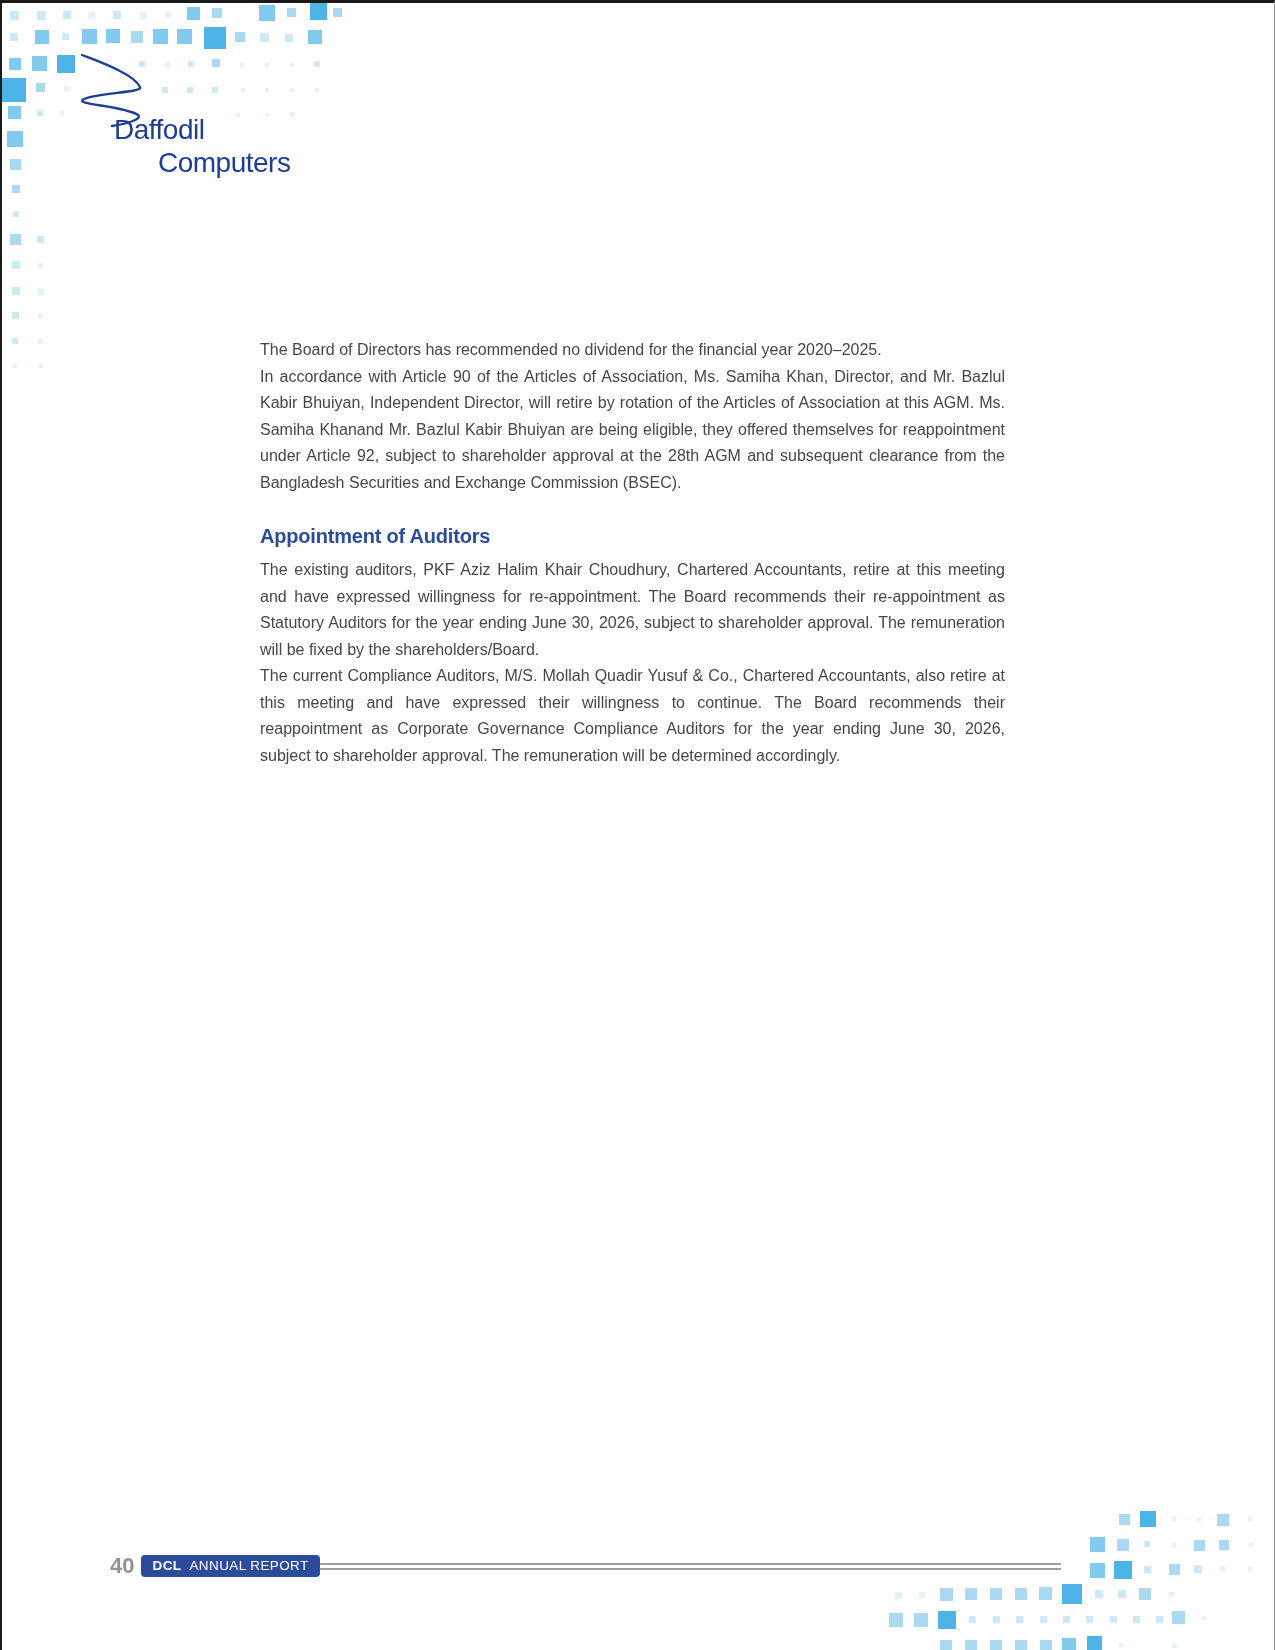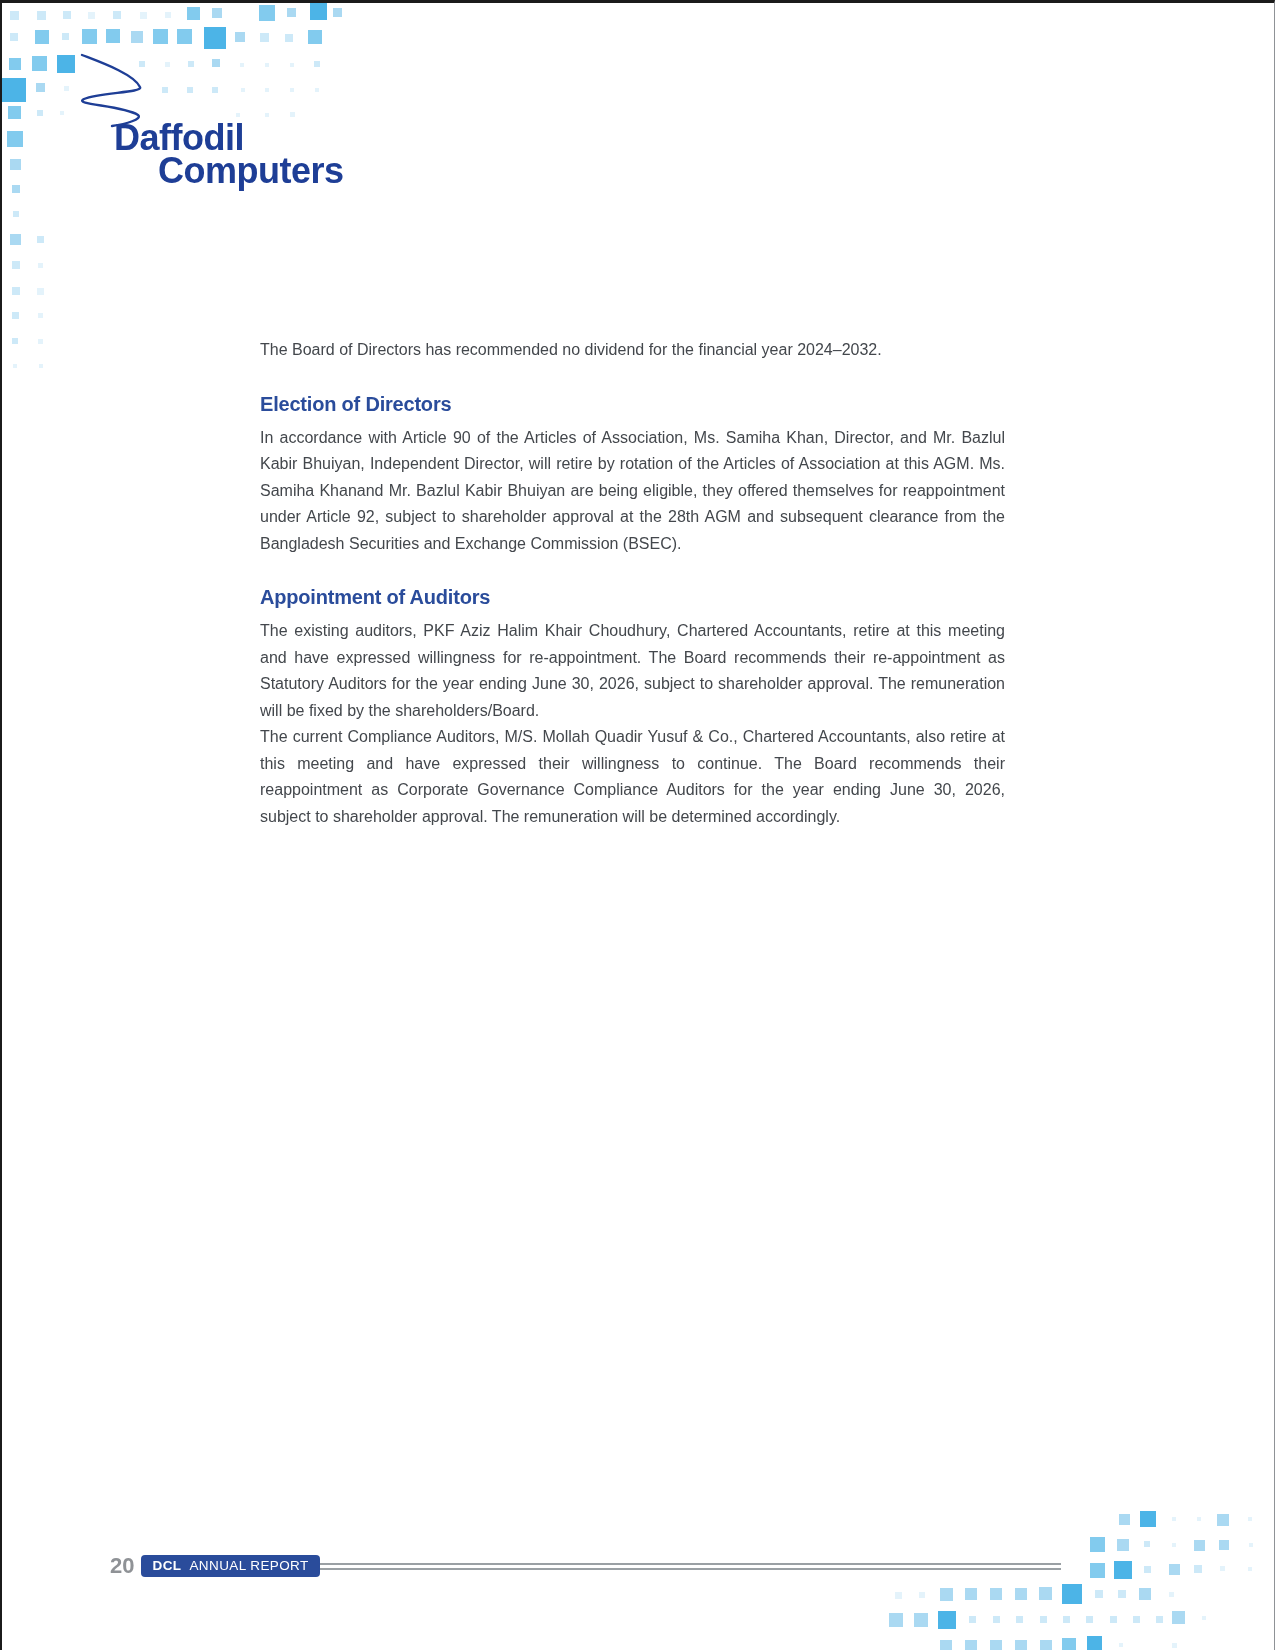--- a/index.html
+++ b/index.html
@@ -12,23 +12,23 @@
     box-sizing:border-box;
     border-top:3px solid var(--page-edge,#1b1b1b);
     border-left:2px solid var(--page-edge,#1b1b1b);
     border-right:1px solid #8f9296;
     font-family:"Liberation Sans", sans-serif;
   }
   .sq{position:absolute;}
   .mosaic{position:absolute;left:0;top:0;width:0;height:0;}
   .logo-swoosh{position:absolute;left:58px;top:45px;}
   .logo-text{
-    position:absolute;left:112px;top:118px;
+    position:absolute;left:112px;top:110px;
     color:var(--logo-navy,#1e3e96);
-    font-weight:bold;font-size:36px;line-height:33px;
+    font-weight:normal;font-size:28px;line-height:33px;
     letter-spacing:-0.5px;
   }
   .logo-line2{margin-left:44px;}
   .content{
     position:absolute;left:258px;top:334px;width:745px;
   }
   .content h2{
     margin:28px 0 8px 0;
     font-size:20px;line-height:25px;
     color:var(--heading-blue,#2a4c9b);
@@ -204,34 +204,33 @@
     <path d="M22,7 C40,14 74,26 80,39 C83,45 40,44 24,51 C12,57 62,57 78,67 C83,71 66,76 52,78" fill="none" style="stroke:var(--logo-navy,#1e3e96)" stroke-width="2.4" stroke-linecap="round"></path>
   </svg>
 
   <div class="logo-text">
     <div>Daffodil</div>
     <div class="logo-line2">Computers</div>
   </div>
 
   <div class="content">
     <section>
-      <p>The Board of Directors has recommended no dividend for the financial year 2024–2032.</p>
-    </section>
-    <section>
-      <h2>Election of Directors</h2>
+      <p>The Board of Directors has recommended no dividend for the financial year 2020–2025.</p>
+    </section>
+    <section>
       <p>In accordance with Article 90 of the Articles of Association, Ms. Samiha Khan, Director, and Mr. Bazlul Kabir Bhuiyan, Independent Director, will retire by rotation of the Articles of Association at this AGM. Ms. Samiha Khanand Mr. Bazlul Kabir Bhuiyan are being eligible, they offered themselves for reappointment under Article 92, subject to shareholder approval at the 28th AGM and subsequent clearance from the Bangladesh Securities and Exchange Commission (BSEC).</p>
     </section>
     <section>
       <h2>Appointment of Auditors</h2>
       <p>The existing auditors, PKF Aziz Halim Khair Choudhury, Chartered Accountants, retire at this meeting and have expressed willingness for re-appointment. The Board recommends their re-appointment as Statutory Auditors for the year ending June 30, 2026, subject to shareholder approval. The remuneration will be fixed by the shareholders/Board.</p>
     </section>
     <section>
       <p>The current Compliance Auditors, M/S. Mollah Quadir Yusuf &amp; Co., Chartered Accountants, also retire at this meeting and have expressed their willingness to continue. The Board recommends their reappointment as Corporate Governance Compliance Auditors for the year ending June 30, 2026, subject to shareholder approval. The remuneration will be determined accordingly.</p>
     </section>
   </div>
 
   <div class="footer">
-    <span class="page-num">20</span>
+    <span class="page-num">40</span>
     <span class="badge"><span class="badge-brand">DCL</span><span>ANNUAL REPORT</span></span>
     <span class="footer-rule"></span>
   </div>
 
 </div>
 
 </body></html>

